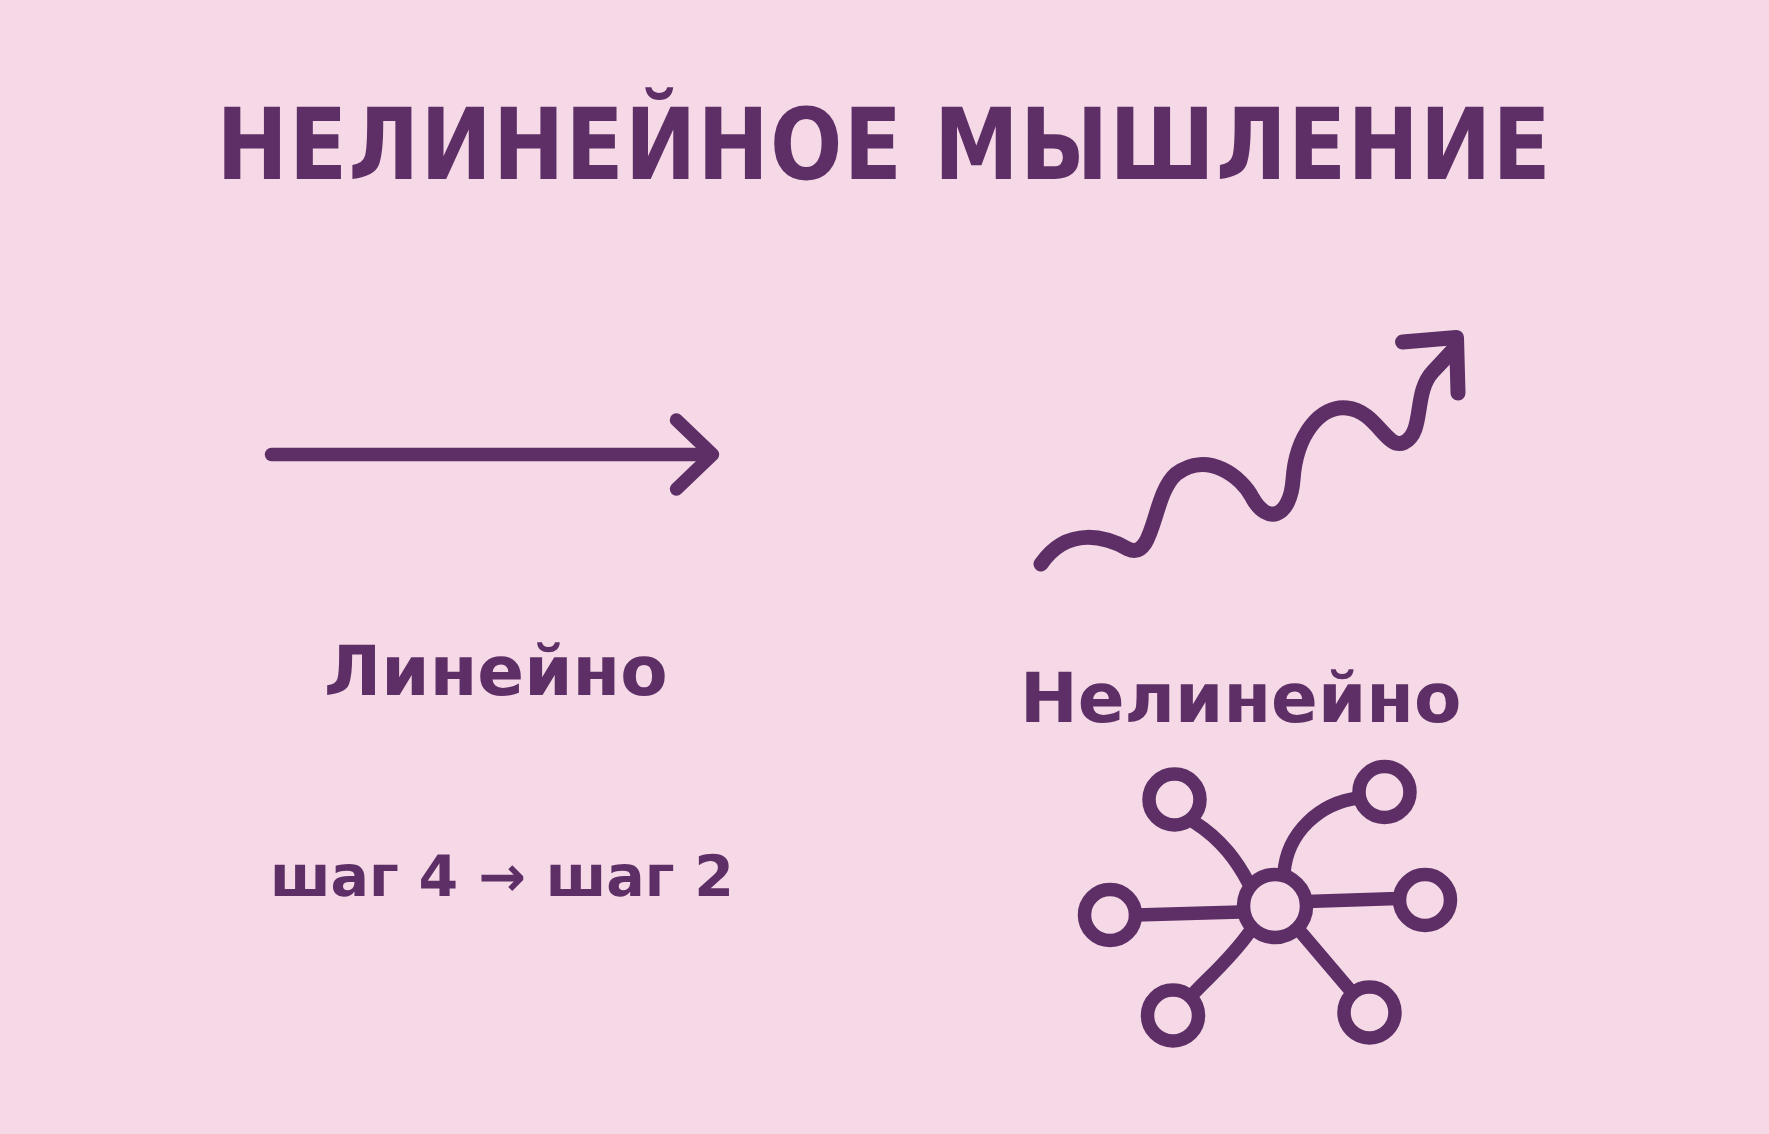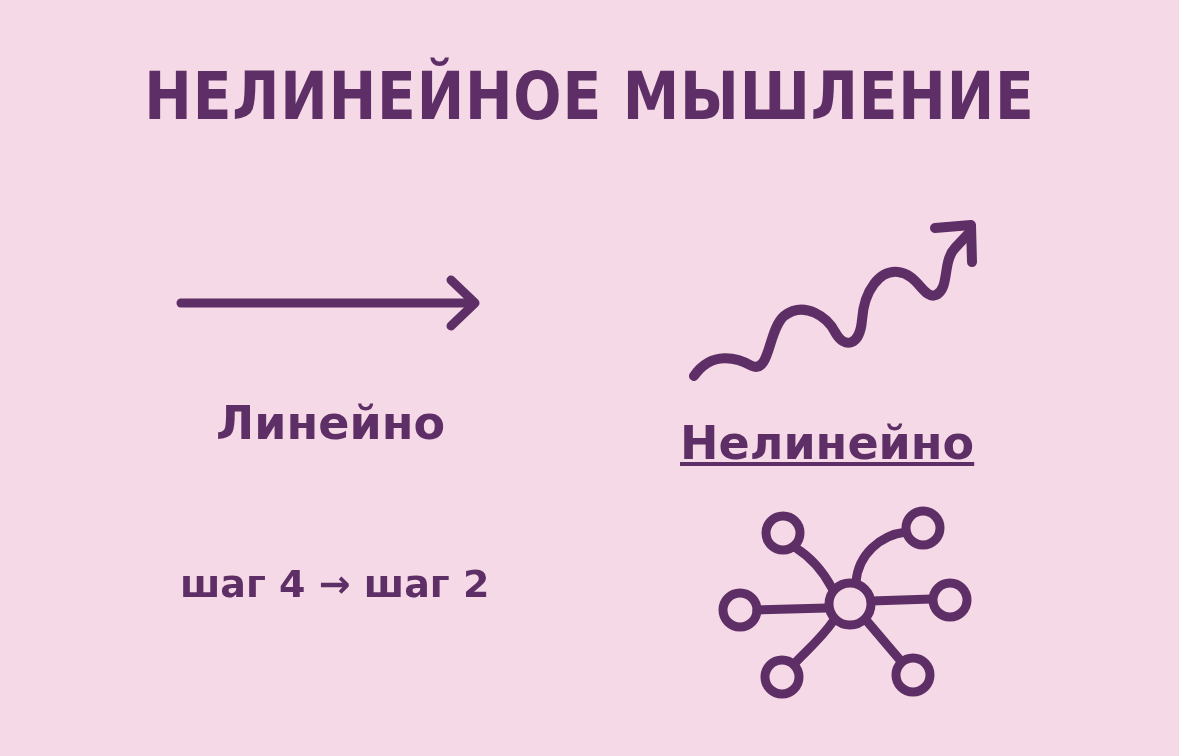--- a/index.html
+++ b/index.html
@@ -1,20 +1,20 @@
 <!DOCTYPE html>
 <html><head>
 <meta charset="utf-8">
 <style>
   html,body{margin:0;padding:0;}
   body{width:1179px;height:756px;background:#f5d9e6;position:relative;overflow:hidden;font-family:"DejaVu Sans","Liberation Sans",sans-serif;color:#5e2f66;}
   .title{position:absolute;left:0;top:58px;width:1179px;text-align:center;font-size:66px;font-weight:bold;letter-spacing:1px;color:#5e2f66;transform:scaleX(0.86);}
   .label{position:absolute;font-weight:bold;font-size:46px;color:#5e2f66;}
-  .lin-label{left:216px;top:396px;}
-  .nonlin-label{left:680px;top:416px;text-decoration:underline;}
+  .lin-label{left:216px;top:420px;}
+  .nonlin-label{left:680px;top:438px;}
   .steps{position:absolute;left:180px;top:562px;font-size:38px;font-weight:bold;color:#5e2f66;}
   svg{position:absolute;left:0;top:0;}
 </style>
 </head>
 <body>
 
 <div class="title">НЕЛИНЕЙНОЕ МЫШЛЕНИЕ</div>
 
 <svg width="1179" height="756" viewBox="0 0 1179 756">
   <g stroke="#5e2f66" stroke-width="9" stroke-linecap="round" stroke-linejoin="round" fill="none">

